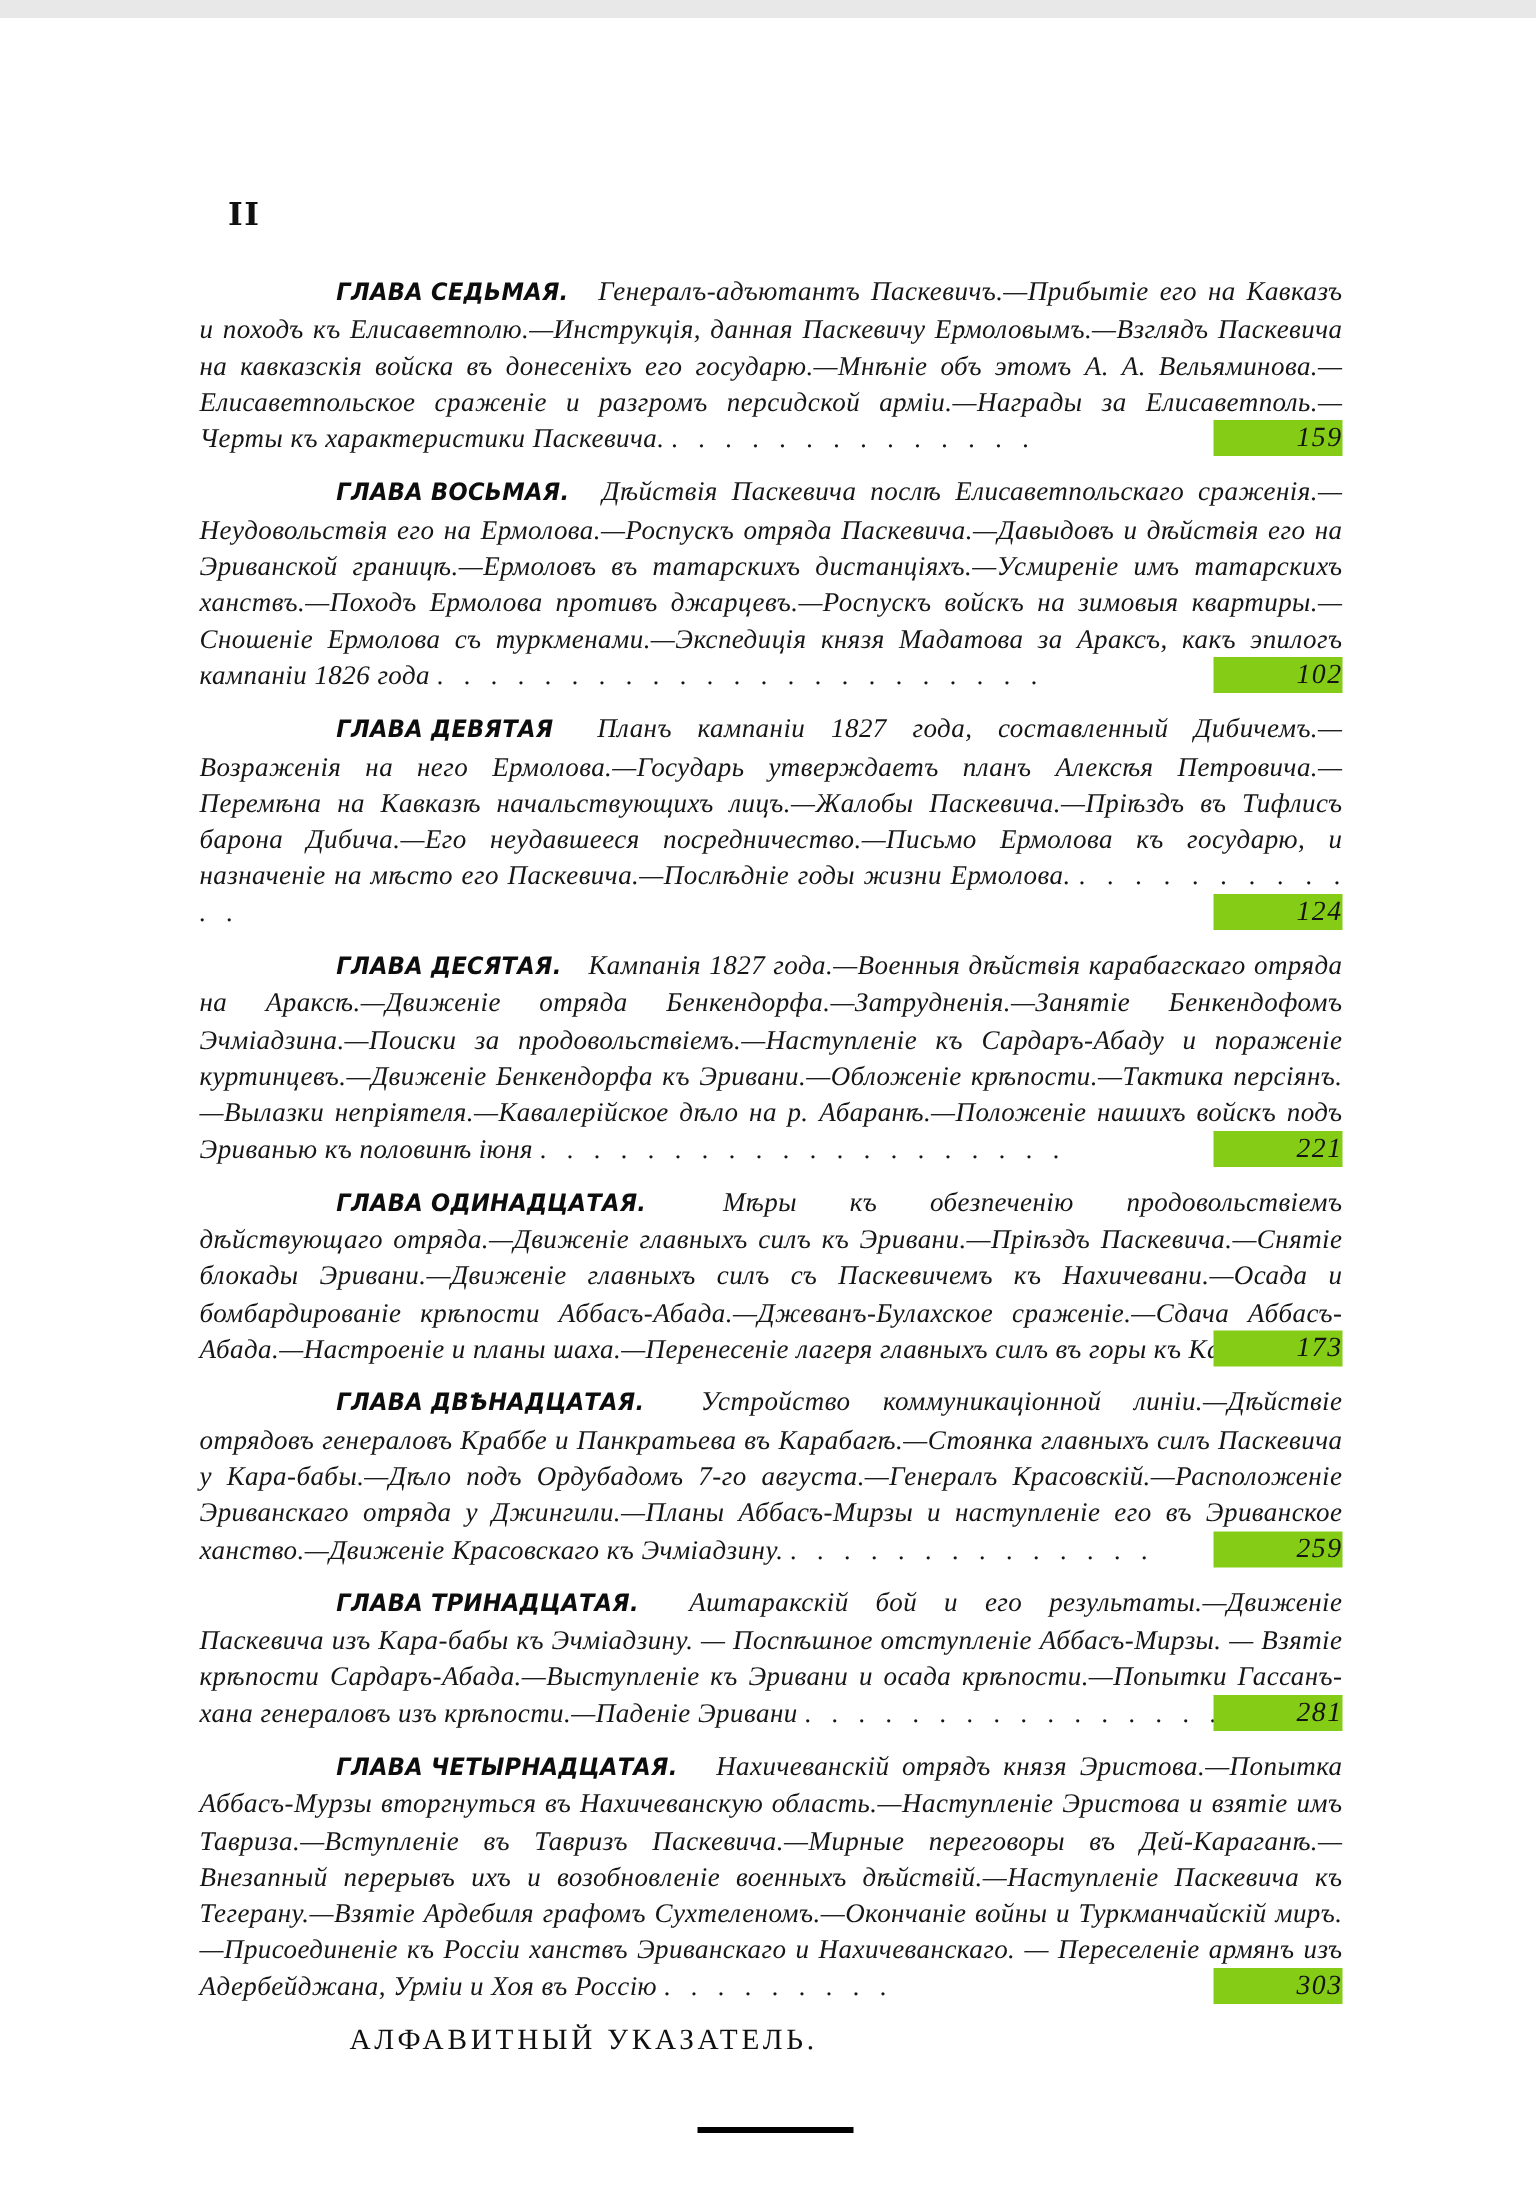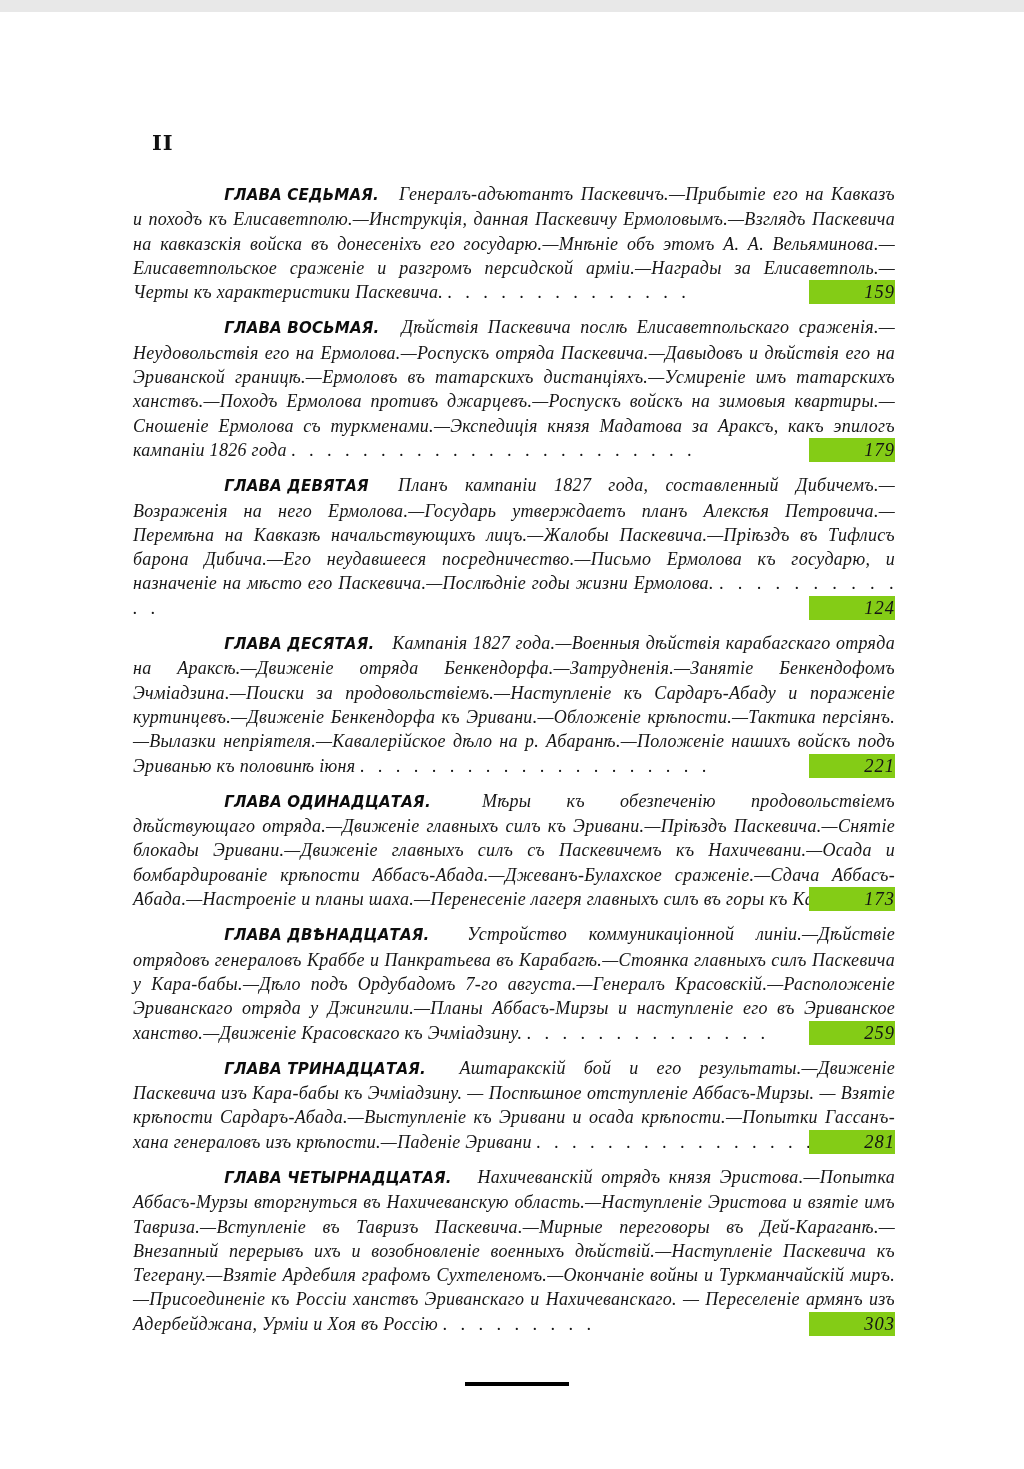--- a/index.html
+++ b/index.html
@@ -95,21 +95,21 @@
       <span class="chapter-heading">ГЛАВА СЕДЬМАЯ.</span>
       <span class="chapter-text">Генералъ-адъютантъ Паскевичъ.—Прибытіе его на Кавказъ и походъ къ Елисаветполю.—Инструкція, данная Паскевичу Ермоловымъ.—Взглядъ Паскевича на кавказскія войска въ донесеніхъ его государю.—Мнѣніе объ этомъ А. А. Вельяминова.—Елисаветпольское сраженіе и разгромъ персидской арміи.—Награды за Елисаветполь.—Черты къ характеристики Паскевича.</span>
       <span class="dots">. . . . . . . . . . . . . .</span>
       <span class="page-num">159</span>
     </p>
 
     <p class="entry">
       <span class="chapter-heading">ГЛАВА ВОСЬМАЯ.</span>
       <span class="chapter-text">Дѣйствія Паскевича послѣ Елисаветпольскаго сраженія.—Неудовольствія его на Ермолова.—Роспускъ отряда Паскевича.—Давыдовъ и дѣйствія его на Эриванской границѣ.—Ермоловъ въ татарскихъ дистанціяхъ.—Усмиреніе имъ татарскихъ ханствъ.—Походъ Ермолова противъ джарцевъ.—Роспускъ войскъ на зимовыя квартиры.—Сношеніе Ермолова съ туркменами.—Экспедиція князя Мадатова за Араксъ, какъ эпилогъ кампаніи 1826 года</span>
       <span class="dots">. . . . . . . . . . . . . . . . . . . . . . .</span>
-      <span class="page-num">179</span>
+      <span class="page-num">102</span>
     </p>
 
     <p class="entry">
       <span class="chapter-heading">ГЛАВА ДЕВЯТАЯ</span>
       <span class="chapter-text">Планъ кампаніи 1827 года, составленный Дибичемъ.—Возраженія на него Ермолова.—Государь утверждаетъ планъ Алексѣя Петровича.—Перемѣна на Кавказѣ начальствующихъ лицъ.—Жалобы Паскевича.—Пріѣздъ въ Тифлисъ барона Дибича.—Его неудавшееся посредничество.—Письмо Ермолова къ государю, и назначеніе на мѣсто его Паскевича.—Послѣдніе годы жизни Ермолова.</span>
       <span class="dots">. . . . . . . . . . . .</span>
       <span class="page-num">124</span>
     </p>
 
     <p class="entry">
@@ -140,17 +140,18 @@
       <span class="page-num">281</span>
     </p>
 
     <p class="entry">
       <span class="chapter-heading">ГЛАВА ЧЕТЫРНАДЦАТАЯ.</span>
       <span class="chapter-text">Нахичеванскій отрядъ князя Эристова.—Попытка Аббасъ-Мурзы вторгнуться въ Нахичеванскую область.—Наступленіе Эристова и взятіе имъ Тавриза.—Вступленіе въ Тавризъ Паскевича.—Мирные переговоры въ Дей-Караганѣ.—Внезапный перерывъ ихъ и возобновленіе военныхъ дѣйствій.—Наступленіе Паскевича къ Тегерану.—Взятіе Ардебиля графомъ Сухтеленомъ.—Окончаніе войны и Туркманчайскій миръ.—Присоединеніе къ Россіи ханствъ Эриванскаго и Нахичеванскаго. — Переселеніе армянъ изъ Адербейджана, Урміи и Хоя въ Россію</span>
       <span class="dots">. . . . . . . . .</span>
       <span class="page-num">303</span>
     </p>
 
+    <div class="index-footer">АЛФАВИТНЫЙ УКАЗАТЕЛЬ.</div>
 
     <div class="divider-rule"></div>
 
   </div>
 </div>
 
 </body></html>

